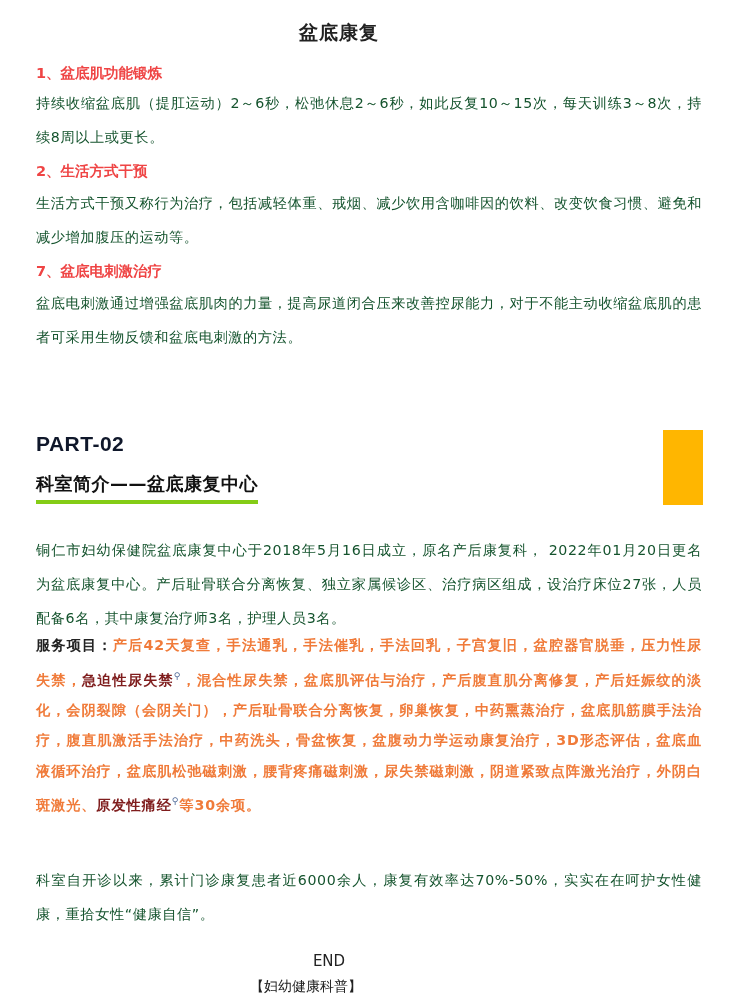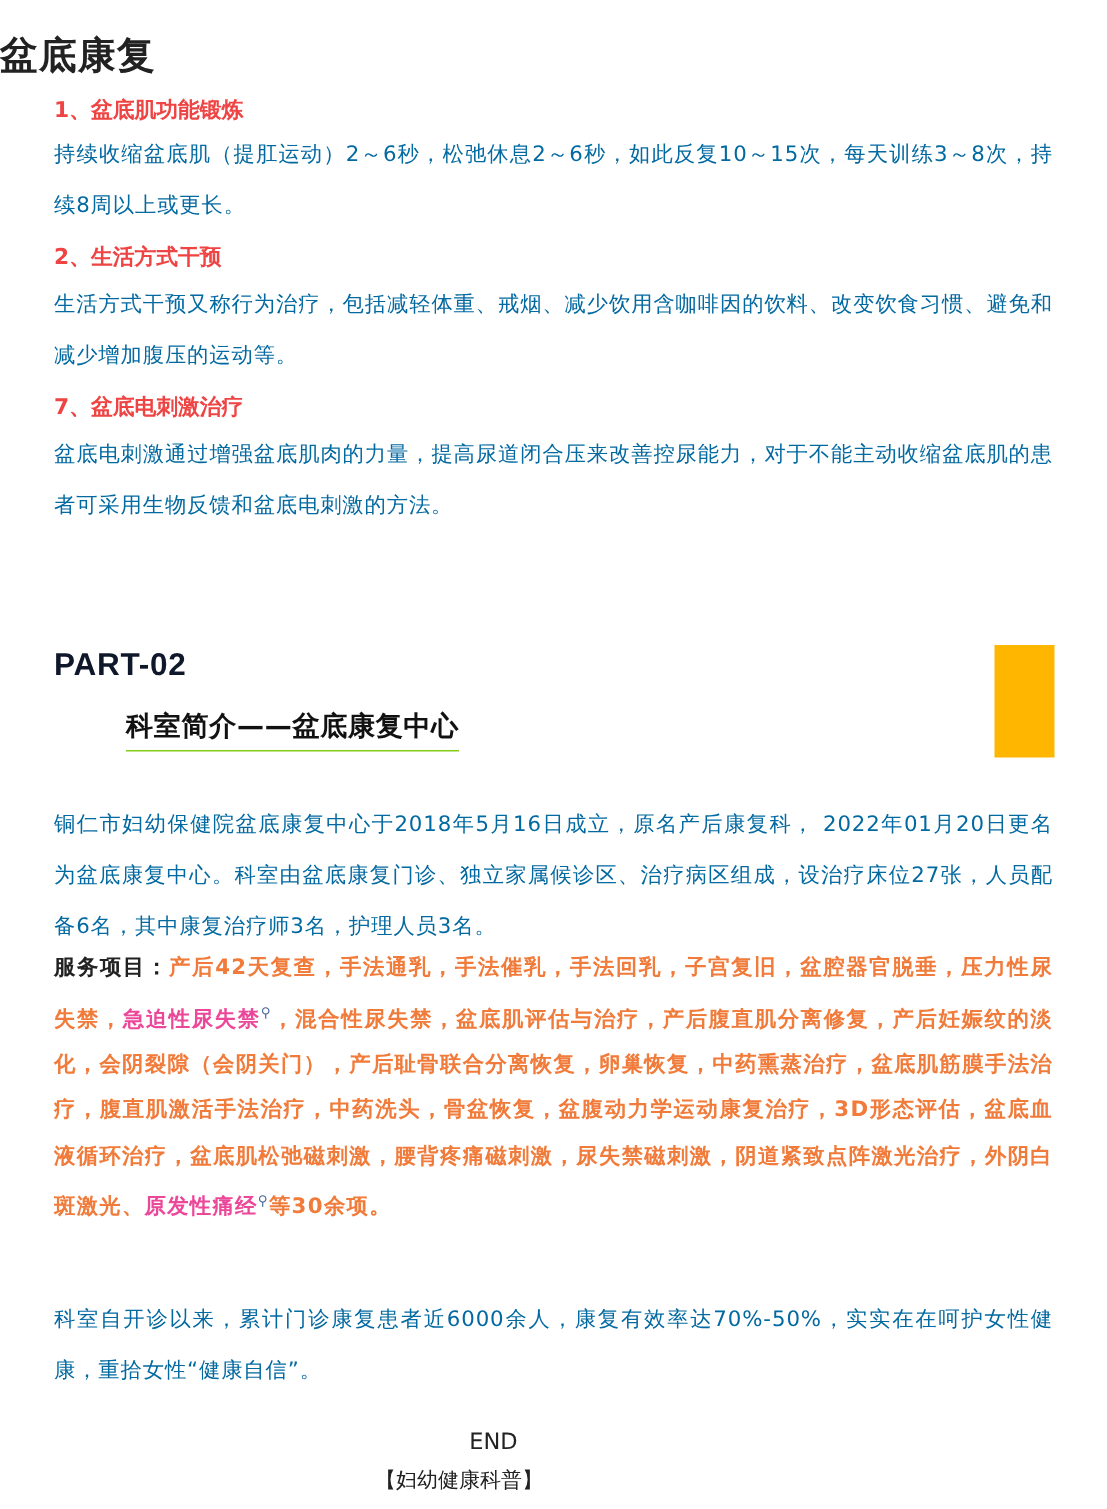--- a/index.html
+++ b/index.html
@@ -3,52 +3,52 @@
 <meta charset="utf-8">
 <style>
   html, body { margin: 0; padding: 0; background: #ffffff; }
   body {
     width: 738px; height: 1006px; position: relative; overflow: hidden;
     font-family: "DejaVu Sans", "Liberation Sans", sans-serif;
     color: #333333;
   }
   .title {
     position: absolute; left: 0; width: 678px; top: 20px;
-    text-align: left; font-size: 25px; font-weight: bold; color: #222;
+    text-align: center; font-size: 19px; font-weight: bold; color: #222;
     letter-spacing: 1px;
   }
   .h3 {
     position: absolute; left: 36px; font-size: 14.5px; font-weight: bold; color: #ef4444;
   }
   .para {
     position: absolute; left: 36px; width: 666px;
-    font-size: 14.2px; line-height: 34px; color: #0369a1; letter-spacing: 0.6px;
+    font-size: 14.2px; line-height: 34px; color: #14532d; letter-spacing: 0.6px;
     text-align: justify;
   }
   .part-no {
     position: absolute; left: 36px; top: 432px;
     font-family: "Liberation Sans", sans-serif;
     font-size: 21px; font-weight: bold; color: #0f172a; letter-spacing: 0.5px;
   }
   .part-title {
     position: absolute; left: 36px; top: 472px;
     font-size: 18px; font-weight: bold; color: #111; letter-spacing: 0.5px;
-    padding-bottom: 4px; border-bottom: 1px solid #84cc16; margin-left: 48px;
+    padding-bottom: 4px; border-bottom: 4px solid #84cc16;
   }
   .yellow-block {
     position: absolute; left: 663px; top: 430px; width: 40px; height: 75px;
     background: #FFB600;
   }
   .services {
     position: absolute; left: 36px; top: 630px; width: 666px;
     font-size: 14.2px; line-height: 30.5px; font-weight: bold; letter-spacing: 0.9px;
     color: #F07B3A; text-align: justify;
   }
   .services .label { color: #222; margin-top: 12px; }
-  .services .link { color: #ec4899; }
+  .services .link { color: #7f1d1d; }
   .services .search-icon { font-size: 9px; vertical-align: super; color: #4F6A99; font-weight: normal; }
   .end {
     position: absolute; left: 0; width: 658px; top: 952px; text-align: center;
     font-size: 15px; color: #222;
   }
   .source {
     position: absolute; left: 0; width: 612px; top: 978px; text-align: center;
     font-size: 14px; color: #222;
   }
 </style>
@@ -63,21 +63,21 @@
 <div class="h3" style="top:162px">2、生活方式干预</div>
 <div class="para" style="top:186px">生活方式干预又称行为治疗，包括减轻体重、戒烟、减少饮用含咖啡因的饮料、改变饮食习惯、避免和减少增加腹压的运动等。</div>
 
 <div class="h3" style="top:262px">7、盆底电刺激治疗</div>
 <div class="para" style="top:286px">盆底电刺激通过增强盆底肌肉的力量，提高尿道闭合压来改善控尿能力，对于不能主动收缩盆底肌的患者可采用生物反馈和盆底电刺激的方法。</div>
 
 <div class="part-no">PART-02</div>
 <div class="part-title">科室简介——盆底康复中心</div>
 <div class="yellow-block"></div>
 
-<div class="para" style="top:533px">铜仁市妇幼保健院盆底康复中心于2018年5月16日成立，原名产后康复科， 2022年01月20日更名为盆底康复中心。科室由盆底康复门诊、独立家属候诊区、治疗病区组成，设治疗床位27张，人员配备6名，其中康复治疗师3名，护理人员3名。</div>
+<div class="para" style="top:533px">铜仁市妇幼保健院盆底康复中心于2018年5月16日成立，原名产后康复科， 2022年01月20日更名为盆底康复中心。产后耻骨联合分离恢复、独立家属候诊区、治疗病区组成，设治疗床位27张，人员配备6名，其中康复治疗师3名，护理人员3名。</div>
 
 <div class="services">
   <span class="label">服务项目：</span><span>产后42天复查，手法通乳，手法催乳，手法回乳，子宫复旧，盆腔器官脱垂，压力性尿失禁，</span><span class="link">急迫性尿失禁</span><span class="search-icon">⚲</span><span>，混合性尿失禁，盆底肌评估与治疗，产后腹直肌分离修复，产后妊娠纹的淡化，会阴裂隙（会阴关门），产后耻骨联合分离恢复，卵巢恢复，中药熏蒸治疗，盆底肌筋膜手法治疗，腹直肌激活手法治疗，中药洗头，骨盆恢复，盆腹动力学运动康复治疗，3D形态评估，盆底血液循环治疗，盆底肌松弛磁刺激，腰背疼痛磁刺激，尿失禁磁刺激，阴道紧致点阵激光治疗，外阴白斑激光、</span><span class="link">原发性痛经</span><span class="search-icon">⚲</span><span>等30余项。</span>
 </div>
 
 <div class="para" style="top:863px">科室自开诊以来，累计门诊康复患者近6000余人，康复有效率达70%-50%，实实在在呵护女性健康，重拾女性“健康自信”。</div>
 
 <div class="end">END</div>
 <div class="source">【妇幼健康科普】</div>
 

